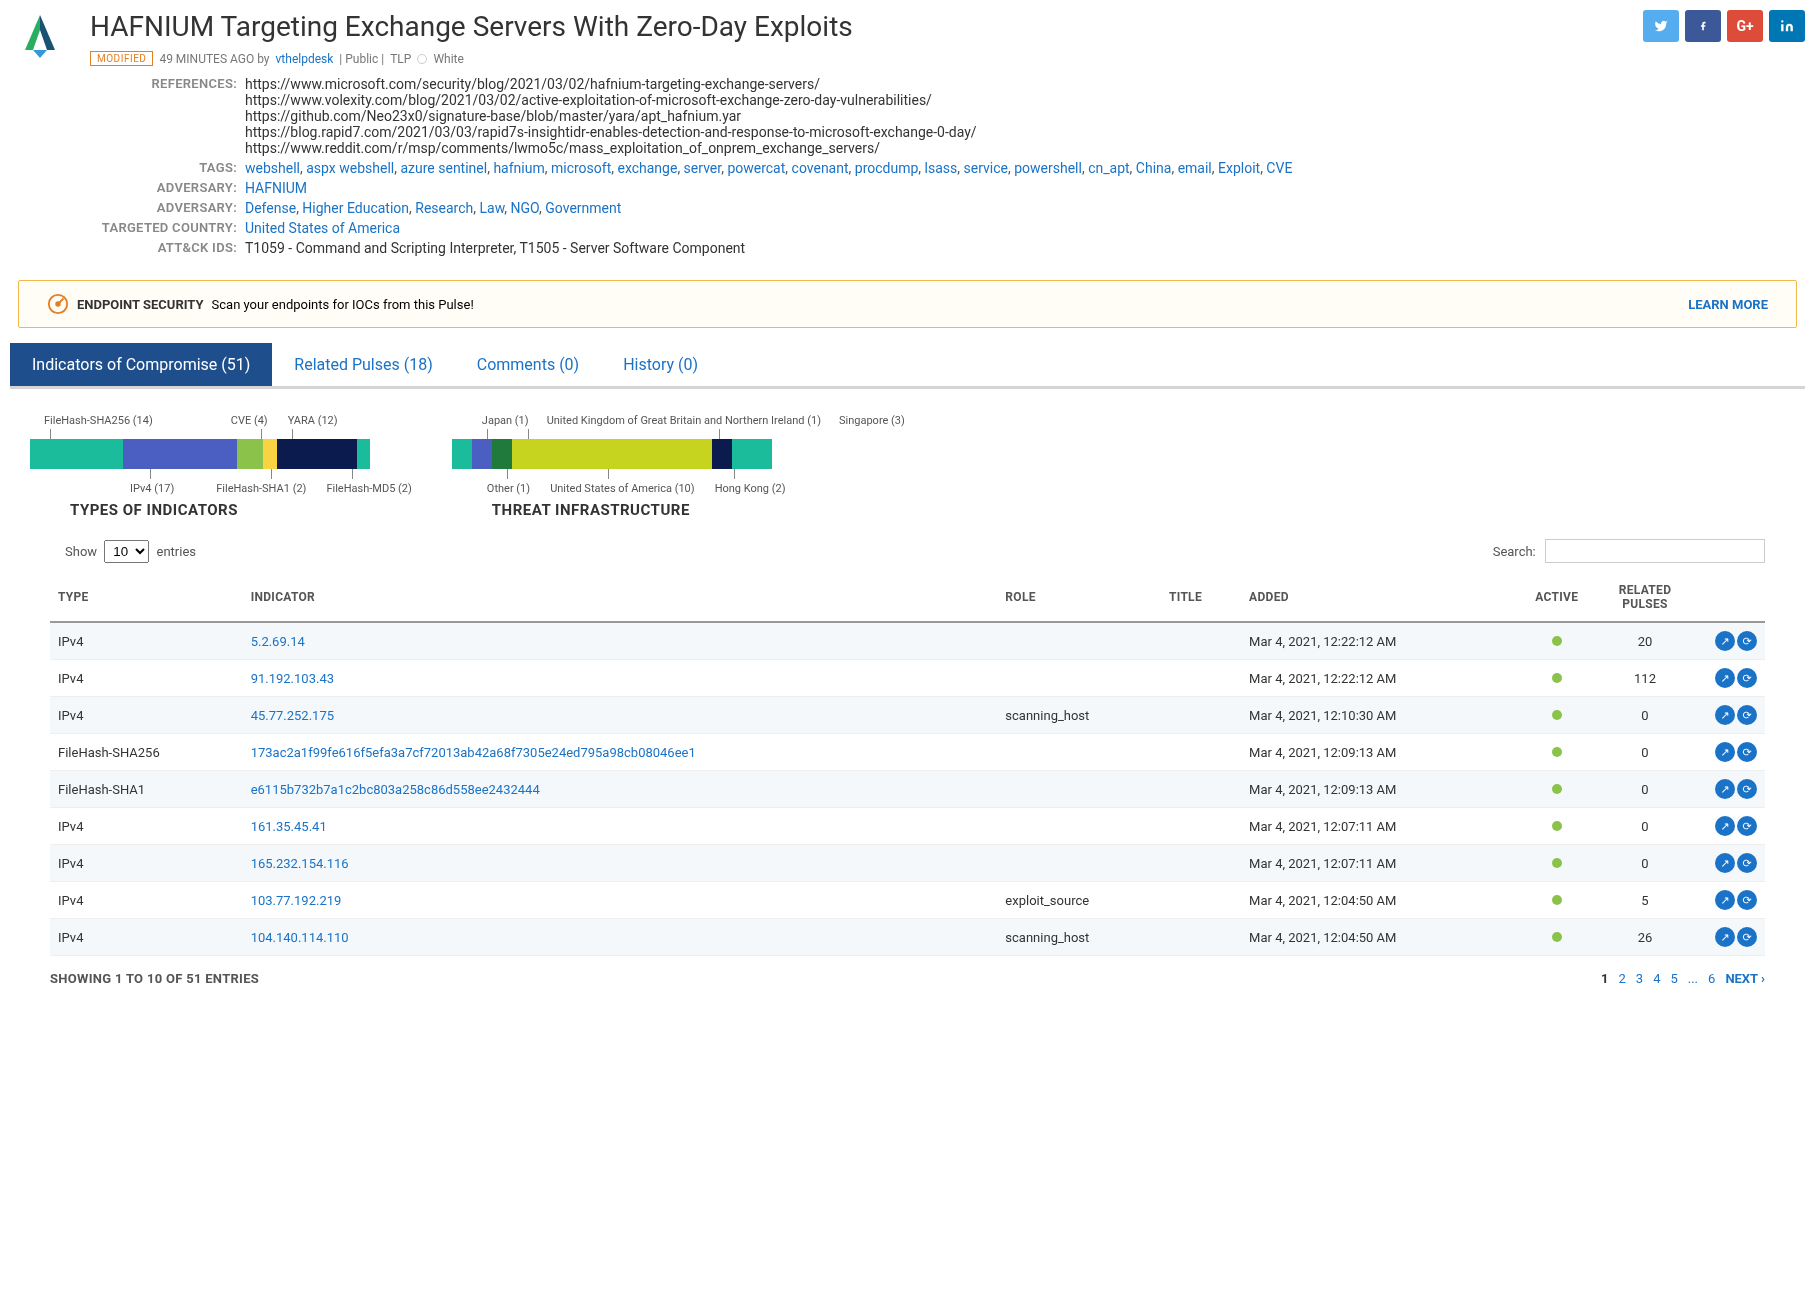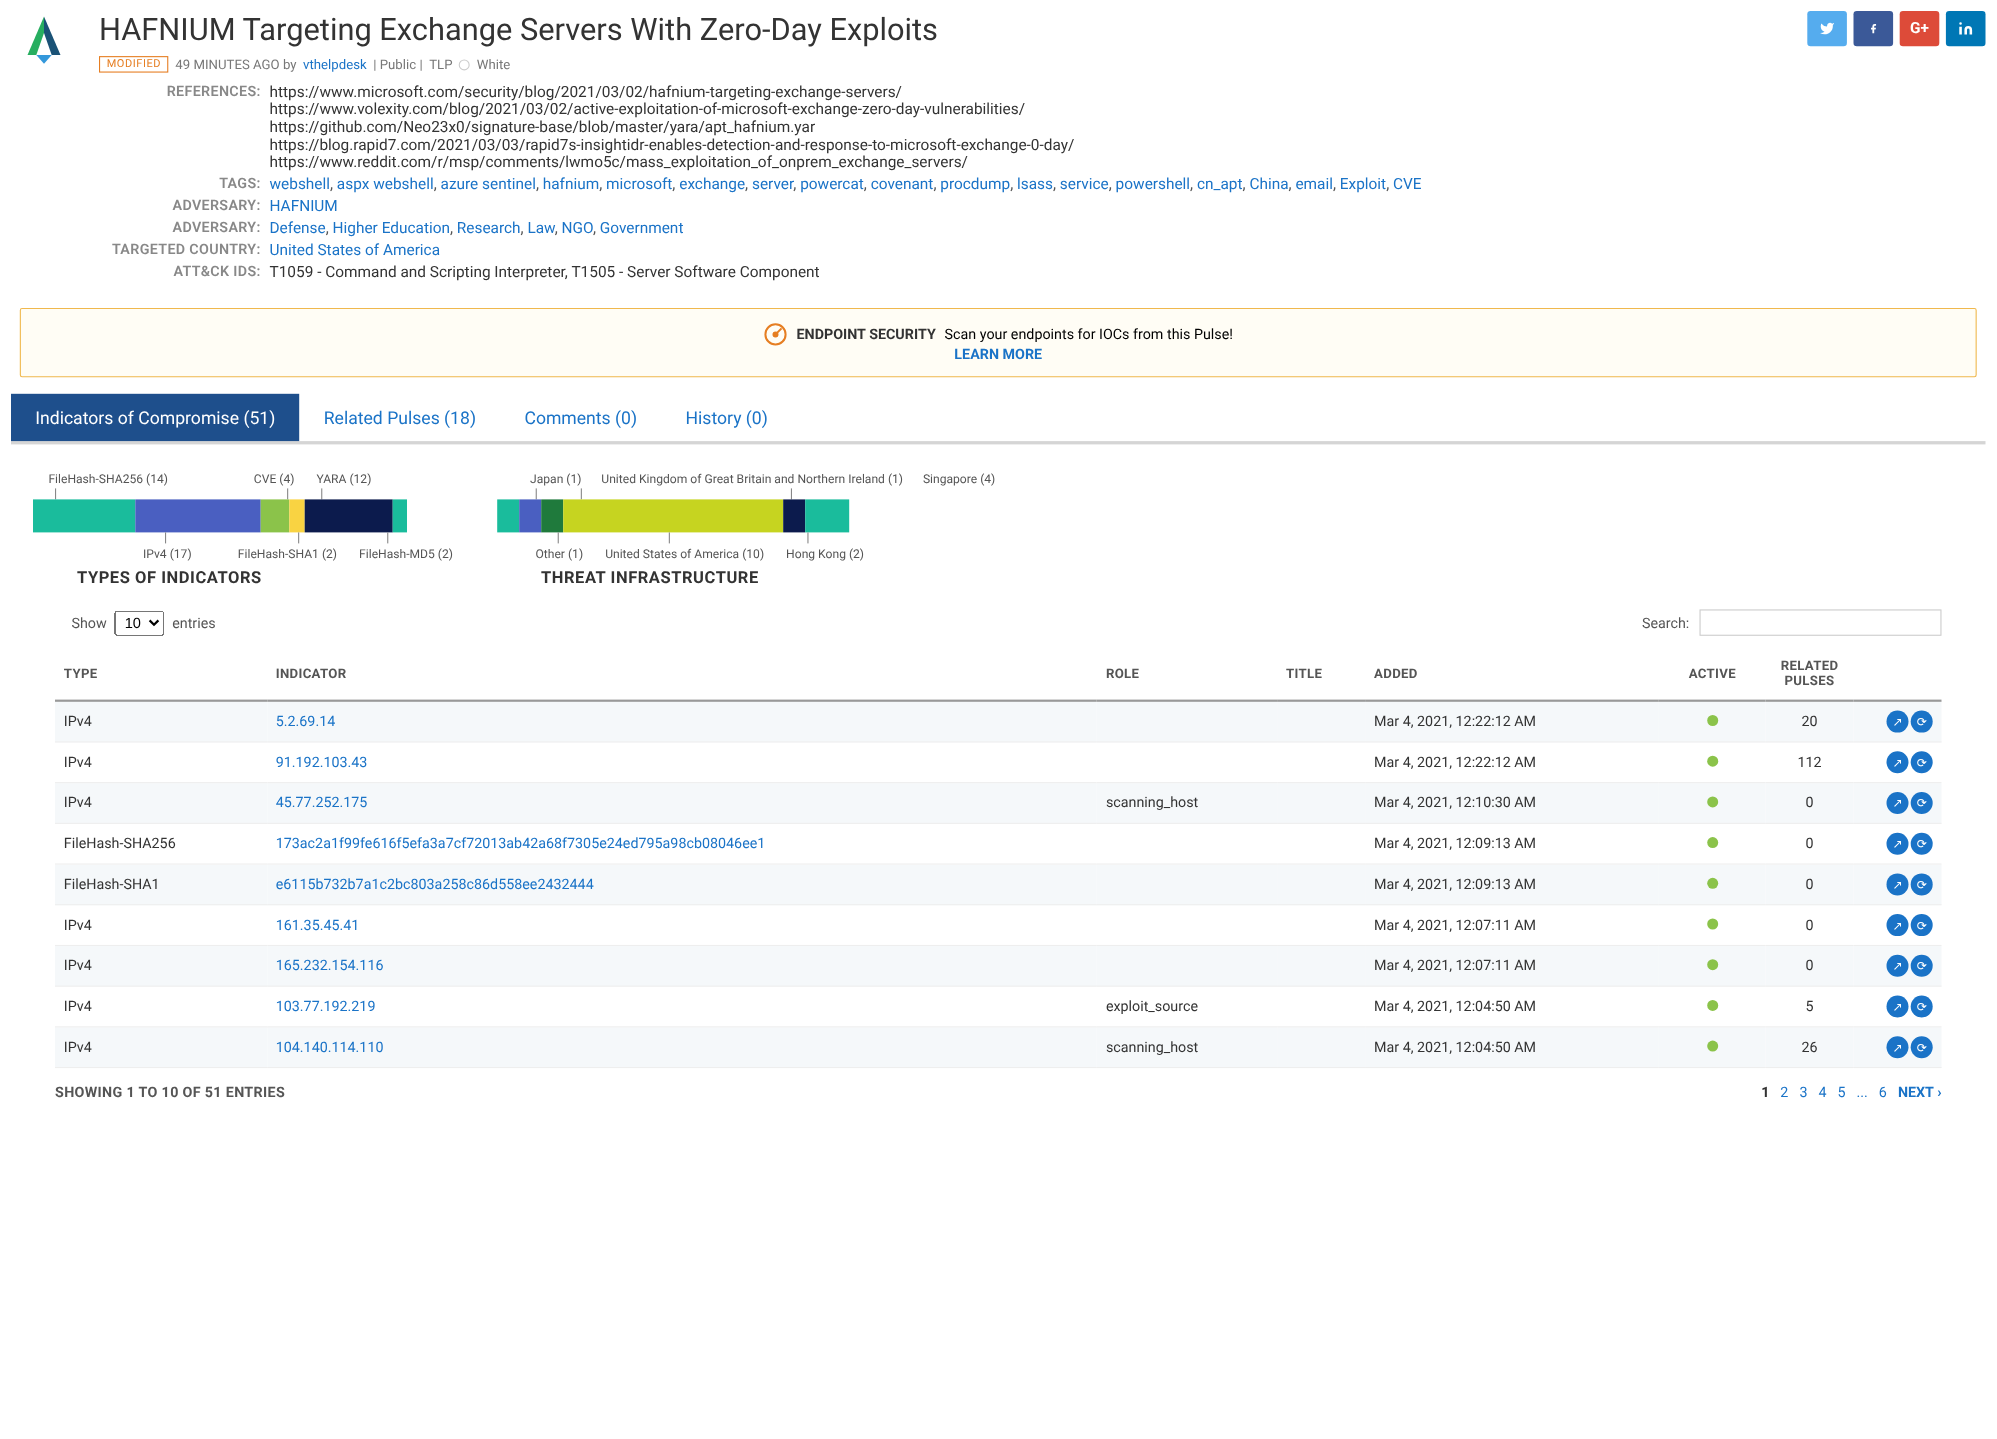--- a/index.html
+++ b/index.html
@@ -21,21 +21,21 @@
 .meta-line { display: flex; align-items: center; gap: 6px; font-size: 12px; color: #777; margin-bottom: 10px; }
 .modified-badge { border: 1px solid #e67e22; color: #e67e22; padding: 1px 6px; font-size: 10px; letter-spacing: 0.5px; }
 .tlp-dot { width: 10px; height: 10px; border-radius: 50%; border: 1px solid #ccc; display: inline-block; }
 .tlp-white { background: #fff; }
 .detail-row { display: flex; margin-bottom: 4px; font-size: 14px; }
 .detail-label { width: 155px; text-align: right; color: #888; font-weight: 600; font-size: 13px; letter-spacing: 0.3px; padding-right: 8px; flex-shrink: 0; }
 .detail-value { flex: 1; color: #333; }
 .ref-list { display: flex; flex-direction: column; }
 .tag-list a, .industry-list a, .adversary-link, .country-link { color: #1a73c7; }
 .separator { color: #555; }
-.banner { margin: 20px 8px 0 8px; border: 1px solid #f0b84d; background: #fffdf5; padding: 12px 12px; display: flex; align-items: center; justify-content: space-between; border-radius: 2px; flex-direction: column; }
+.banner { margin: 20px 8px 0 8px; border: 1px solid #f0b84d; background: #fffdf5; padding: 12px 28px; display: flex; align-items: center; justify-content: space-between; border-radius: 2px; }
 .banner-left { display: flex; align-items: center; gap: 8px; }
 .banner-icon { width: 22px; height: 22px; }
 .banner-title { font-weight: 700; color: #333; text-transform: uppercase; font-size: 13px; }
 .banner-text { color: #000000; font-size: 13px; }
 .learn-more { color: #1a73c7; font-weight: 700; font-size: 13px; }
 .tabs { display: flex; border-bottom: 3px solid #d5d5d5; margin-top: 15px; }
 .tab { padding: 12px 22px; font-size: 16px; color: #1a73c7; cursor: pointer; }
 .tab.active { background: #1e4f8c; color: #fff; }
 .charts-row { display: flex; gap: 40px; padding: 25px 20px 10px 20px; }
 .chart-block { }
@@ -193,21 +193,21 @@
         <span style="padding-left:100px">IPv4 (17)</span>
         <span style="padding-left:42px">FileHash-SHA1 (2)</span>
         <span style="padding-left:20px">FileHash-MD5 (2)</span>
       </div>
       <div class="chart-title">TYPES OF INDICATORS</div>
     </div>
     <div class="chart-block">
       <div class="chart-labels-top">
         <span style="padding-left:30px">Japan (1)</span>
         <span style="padding-left:18px">United Kingdom of Great Britain and Northern Ireland (1)</span>
-        <span style="padding-left:18px">Singapore (4)</span>
+        <span style="padding-left:18px">Singapore (3)</span>
       </div>
       <div style="display:flex">
           <div class="line-conn" style="margin-left:35px"></div>
           <div class="line-conn" style="margin-left:40px"></div>
           <div class="line-conn" style="margin-left:190px"></div>
         </div>
       <div class="chart-bar chart-bar2" id="chart2-bar">
           <div class="seg" style="width: 6.25%; background: rgb(26, 188, 156);"></div>
           <div class="seg" style="width: 6.25%; background: rgb(74, 95, 193);"></div>
           <div class="seg" style="width: 6.25%; background: rgb(31, 122, 60);"></div>

